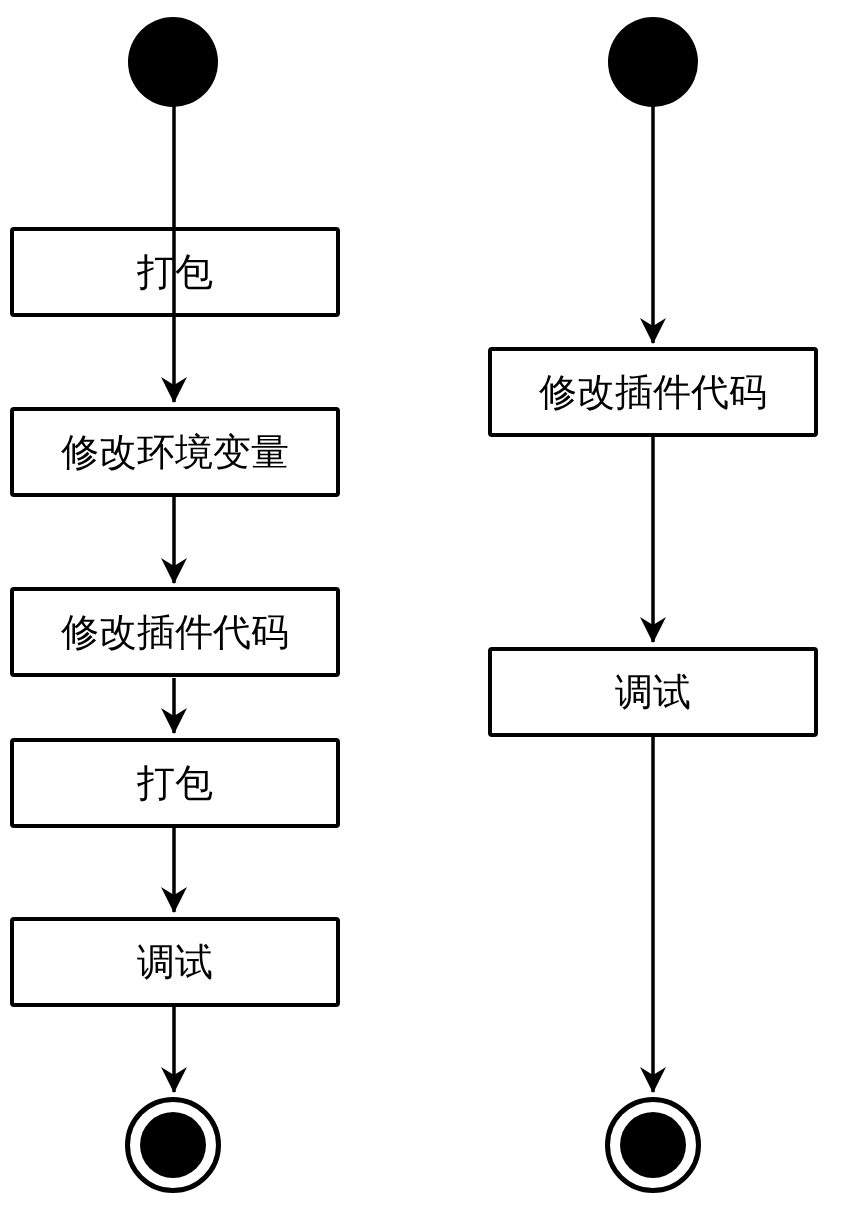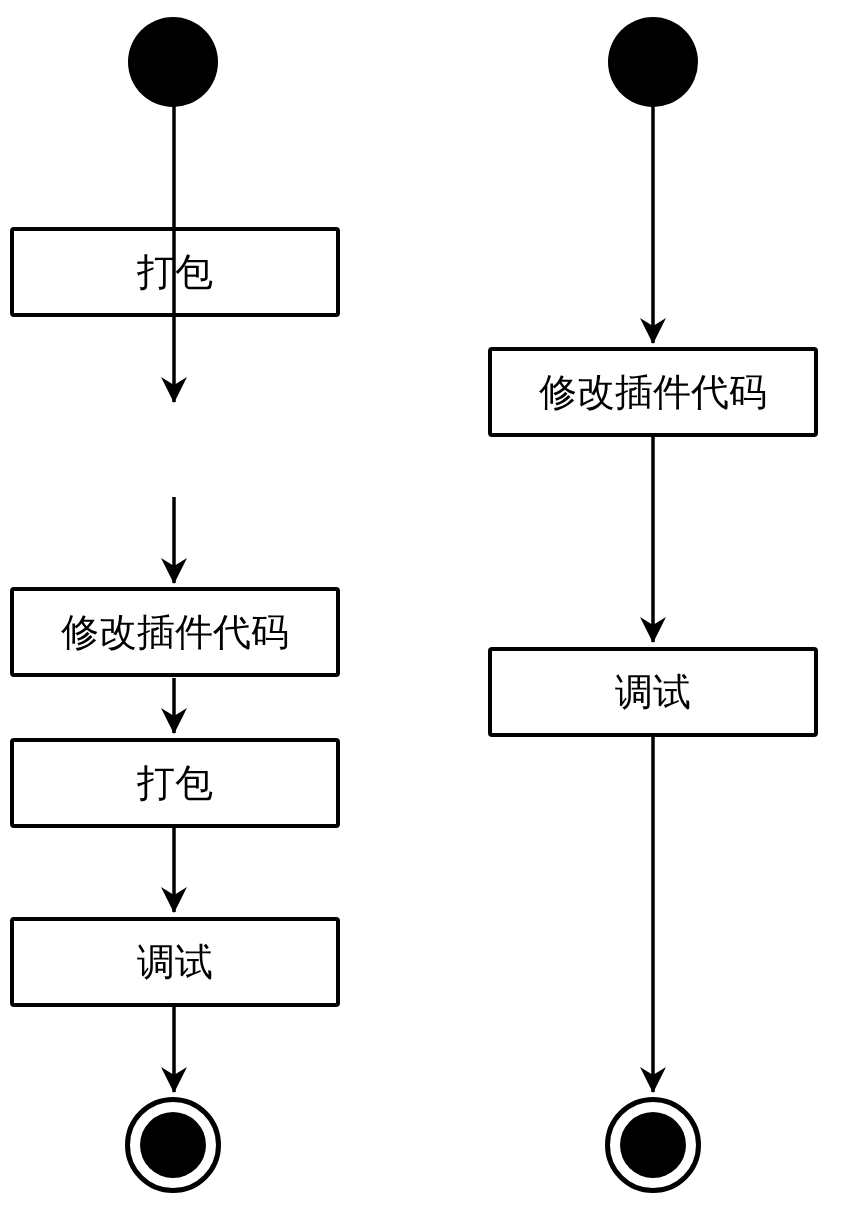--- a/index.html
+++ b/index.html
@@ -69,20 +69,23 @@
 <body>
 
 <div class="diagram">
 
   <div class="initial-node" style="left:128px; top:17px;"></div>
 
   <div class="activity-box" style="left:10px; top:227px;">
     <span class="activity-label">打包</span>
   </div>
 
+  <div class="activity-box" style="left:10px; top:407px;">
+    <span class="activity-label">修改环境变量</span>
+  </div>
 
   <div class="activity-box" style="left:10px; top:587px;">
     <span class="activity-label">修改插件代码</span>
   </div>
 
   <div class="activity-box" style="left:10px; top:738px;">
     <span class="activity-label">打包</span>
   </div>
 
   <div class="activity-box" style="left:10px; top:917px;">

